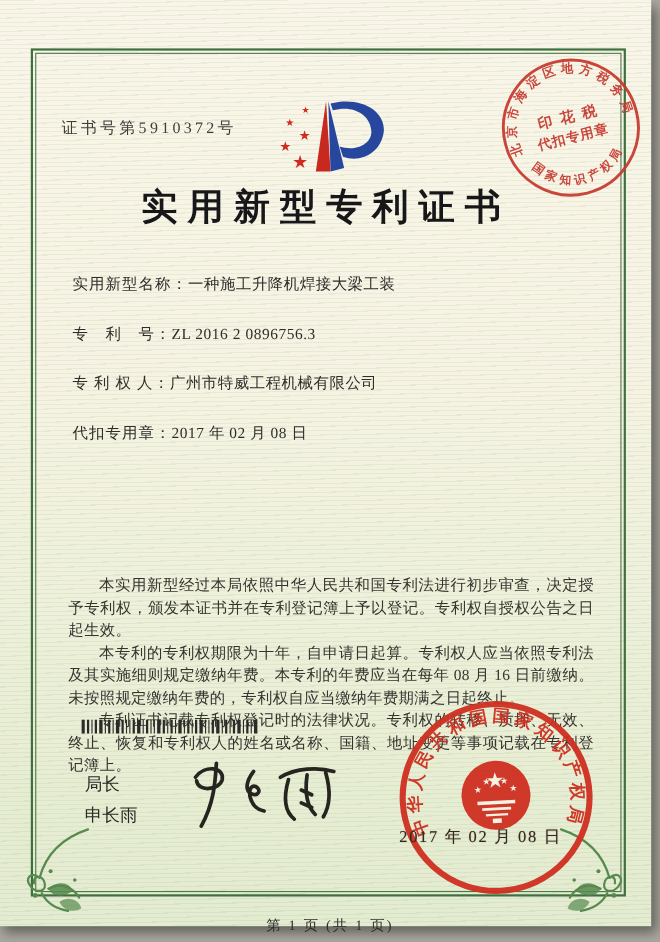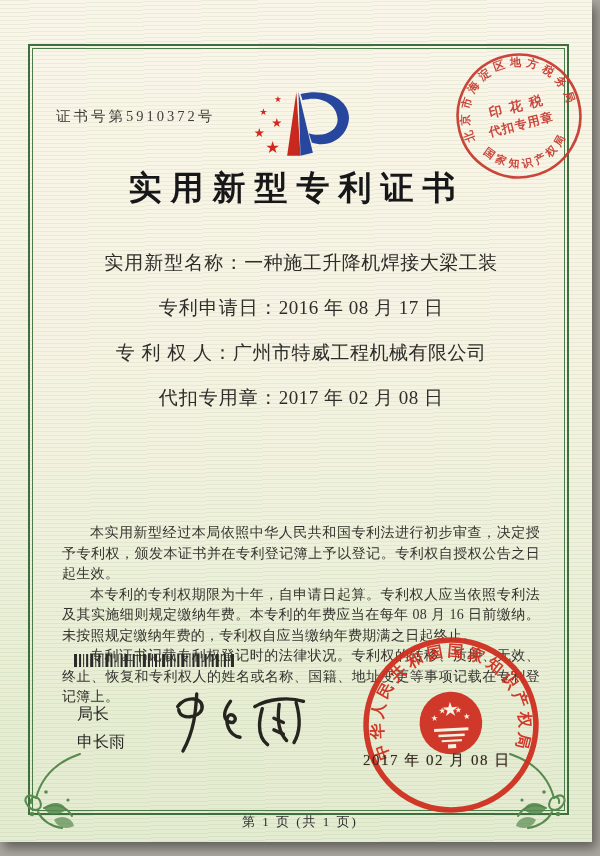--- a/index.html
+++ b/index.html
@@ -14,36 +14,36 @@
           border:2.5px solid #3f6f3f; }
   .frame-inner{ position:absolute; left:2px; top:2px; right:2px; bottom:2px;
           border:1px solid #4a7a49; }
   .cert-no{ position:absolute; left:56px; top:74px; font-size:14.5px; letter-spacing:3px;
           color:#3e3d3a;margin-top:33px; }
   .logo{ position:absolute; left:246px; top:88px; width:108px; height:76px; }
   .tax-stamp{ position:absolute; left:450px; top:46px; width:138px; height:140px;
           transform:rotate(-14deg); opacity:.93; }
   .title{ position:absolute; left:0; top:166px; width:593px; text-align:center;
           font-size:33px; font-weight:bold; letter-spacing:9px; color:#17171a; }
-  .fields{ position:absolute; left:66px; top:250px; width:470px; font-size:19px; color:#2e2d2a;text-align:center; }
+  .fields{ position:absolute; left:66px; top:250px; width:470px; font-size:14px; color:#2e2d2a; }
   .frow{ height:20px; margin-bottom:25px; white-space:nowrap; }
   .flabel{ letter-spacing:1px; }
   .fvalue{ letter-spacing:.5px; }
   .bodytext{ position:absolute; left:62px; top:499px; width:478px; font-size:14px;
           line-height:20.5px; color:#35332e; text-align:justify; letter-spacing:.3px;margin-top:24px; }
   .bodytext p{ text-indent:2em; }
   .barcode{ position:absolute; left:74px; top:654px; width:162px; height:13px; }
   .signer{ position:absolute; left:77px; top:700px; font-size:16px; color:#2a2926;
           line-height:28px; font-family:"Liberation Sans","DejaVu Sans",sans-serif; }
   .signature{ position:absolute; left:165px; top:683px; width:148px; height:80px; }
   .seal{ position:absolute; left:360px; top:634px; width:182px; height:182px;
           transform:rotate(-3deg); opacity:.95; }
   .seal-date{ position:absolute; left:363px; top:751px; width:170px; font-size:15px;
           letter-spacing:1.5px; color:#33291f; text-shadow:0 0 1px rgba(60,20,10,.4); }
-  .footer{ position:absolute; left:0; top:813px; width:600px; text-align:center;
+  .footer{ position:absolute; left:0; top:832px; width:600px; text-align:center;
           font-size:13px; color:#2f2e2b; letter-spacing:2px; }
   .orn{ position:absolute; width:64px; height:86px; }
   .orn-l{ left:20px; top:748px; }
   .orn-r{ left:506px; top:748px; transform:scaleX(-1); }
 </style>
 </head>
 <body>
 
 <div class="paper">
 
@@ -110,21 +110,21 @@
       <textPath href="#taxBot">国家知识产权局</textPath>
     </text>
     <text x="67.5" y="62" text-anchor="middle" font-size="13" fill="#c6392f" font-weight="bold" letter-spacing="2">印 花 税</text>
     <text x="67.5" y="80" text-anchor="middle" font-size="12" fill="#c6392f" font-weight="bold" letter-spacing="1">代扣专用章</text>
   </svg>
 
   <div class="title">实用新型专利证书</div>
 
   <div class="fields">
     <div class="frow"><span class="flabel">实用新型名称：</span><span class="fvalue">一种施工升降机焊接大梁工装</span></div>
-    <div class="frow"><span class="flabel">专利申请日：</span><span class="fvalue">2016 年 08 月 17 日</span></div>
+    <div class="frow"><span class="flabel">专　利　号：</span><span class="fvalue">ZL 2016 2 0896756.3</span></div>
     <div class="frow"><span class="flabel">专 利 权 人：</span><span class="fvalue">广州市特威工程机械有限公司</span></div>
     <div class="frow"><span class="flabel">代扣专用章：</span><span class="fvalue">2017 年 02 月 08 日</span></div>
   </div>
 
   <div class="bodytext">
     <p>本实用新型经过本局依照中华人民共和国专利法进行初步审查，决定授予专利权，颁发本证书并在专利登记簿上予以登记。专利权自授权公告之日起生效。</p>
     <p>本专利的专利权期限为十年，自申请日起算。专利权人应当依照专利法及其实施细则规定缴纳年费。本专利的年费应当在每年 08 月 16 日前缴纳。未按照规定缴纳年费的，专利权自应当缴纳年费期满之日起终止。</p>
     <p>专利证书记载专利权登记时的法律状况。专利权的转移、质押、无效、终止、恢复和专利权人的姓名或名称、国籍、地址变更等事项记载在专利登记簿上。</p>
   </div>
 

